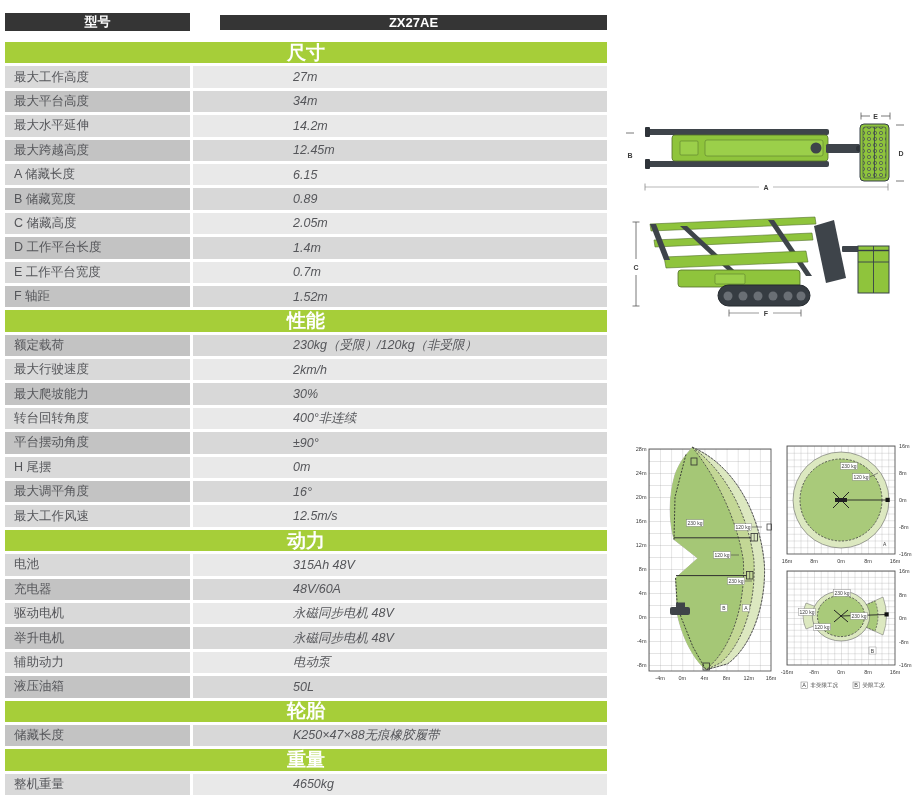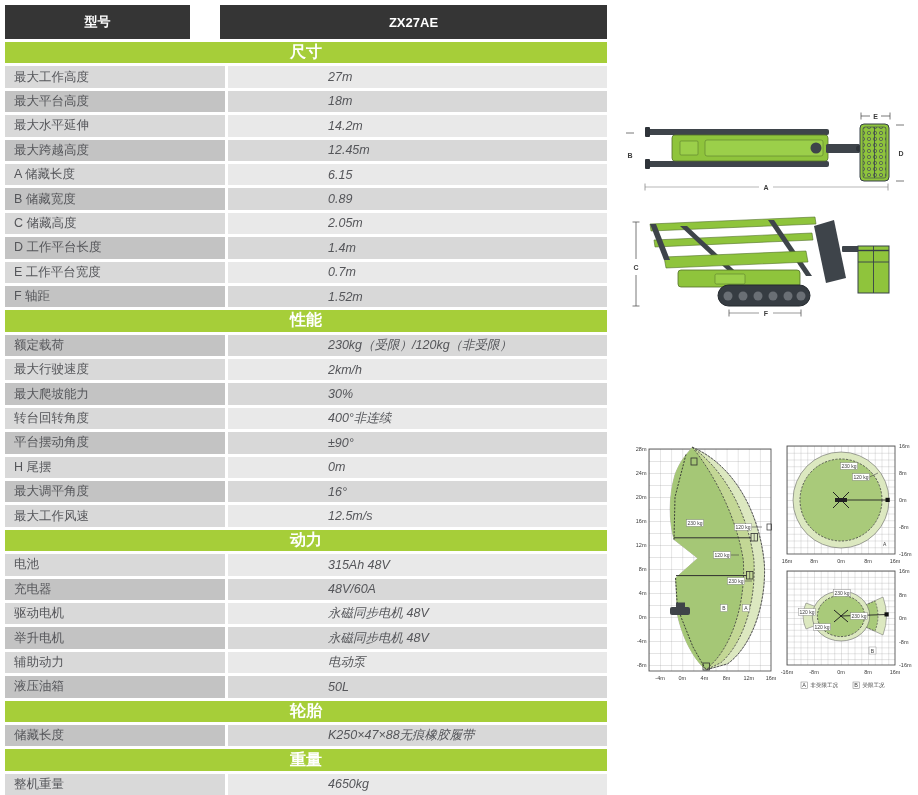--- a/index.html
+++ b/index.html
@@ -2,29 +2,29 @@
 <html><head>
 <meta charset="utf-8">
 <style>
   html,body{margin:0;padding:0;}
   body{
     width:918px;height:795px;position:relative;background:#ffffff;
     font-family:"Liberation Sans","DejaVu Sans",sans-serif;overflow:hidden;
   }
   
   .spec{position:absolute;left:5px;top:5px;width:602px;display:flex;flex-direction:column;gap:3px;}
-  .hdr{display:flex;gap:16px;height:34px;}
+  .hdr{display:flex;gap:16px;height:34px;align-items:center;}
   .hdr>div{background:#353535;color:#fff;font-weight:bold;font-size:13px;
            display:flex;align-items:center;justify-content:center;}
   .hdr .hl{width:185px;}
   .hdr .hv{flex:1;margin-left:14px;}
-  .sec{background:#a6ce39;color:#fff;font-weight:bold;font-size:16px;height:21.4px;
+  .sec{background:#a6ce39;color:#fff;font-weight:bold;font-size:19px;height:21.4px;
        display:flex;align-items:center;justify-content:center;flex:none;}
   .row{display:flex;gap:3px;height:21.4px;font-size:12.5px;color:#55565a;flex:none;}
-  .row .lbl{width:220px;display:flex;align-items:center;padding-left:9px;box-sizing:border-box;}
+  .row .lbl{width:185px;display:flex;align-items:center;padding-left:9px;box-sizing:border-box;}
   .row .val{flex:1;display:flex;align-items:center;padding-left:100px;box-sizing:border-box;font-style:italic;}
   .row.light .lbl{background:#d9d9d9;}
   .row.light .val{background:#e9e9e9;}
   .row.dark .lbl{background:#c3c3c3;text-align:right;}
   .row.dark .val{background:#d8d8d8;}
   
   .abs{position:absolute;}
   svg text{fill:#3c3c3c;}
 </style>
 </head>
@@ -34,21 +34,21 @@
   <div class="hdr">
     <div class="hl">型号</div>
     <div class="hv">ZX27AE</div>
   </div>
 
   <div style="display:contents"><div class="sec">尺寸</div><div class="row light">
         <div class="lbl">最大工作高度</div>
         <div class="val">27m</div>
       </div><div class="row dark">
         <div class="lbl">最大平台高度</div>
-        <div class="val">18m</div>
+        <div class="val">34m</div>
       </div><div class="row light">
         <div class="lbl">最大水平延伸</div>
         <div class="val">14.2m</div>
       </div><div class="row dark">
         <div class="lbl">最大跨越高度</div>
         <div class="val">12.45m</div>
       </div><div class="row light">
         <div class="lbl">A 储藏长度</div>
         <div class="val">6.15</div>
       </div><div class="row dark">

